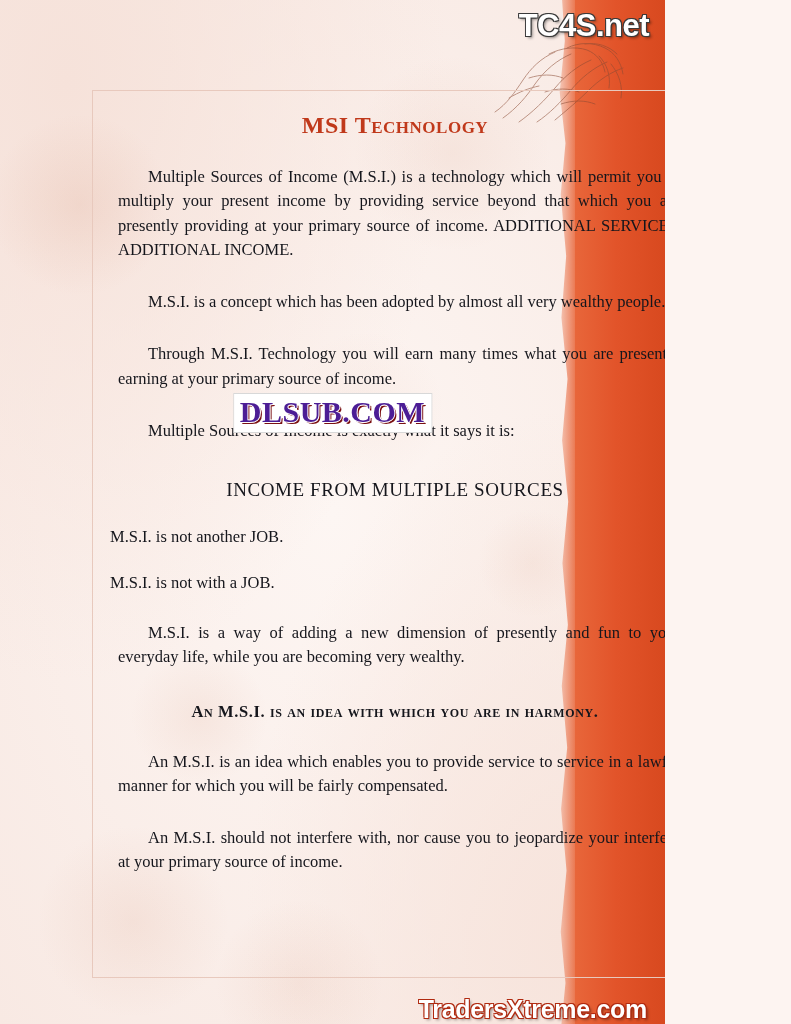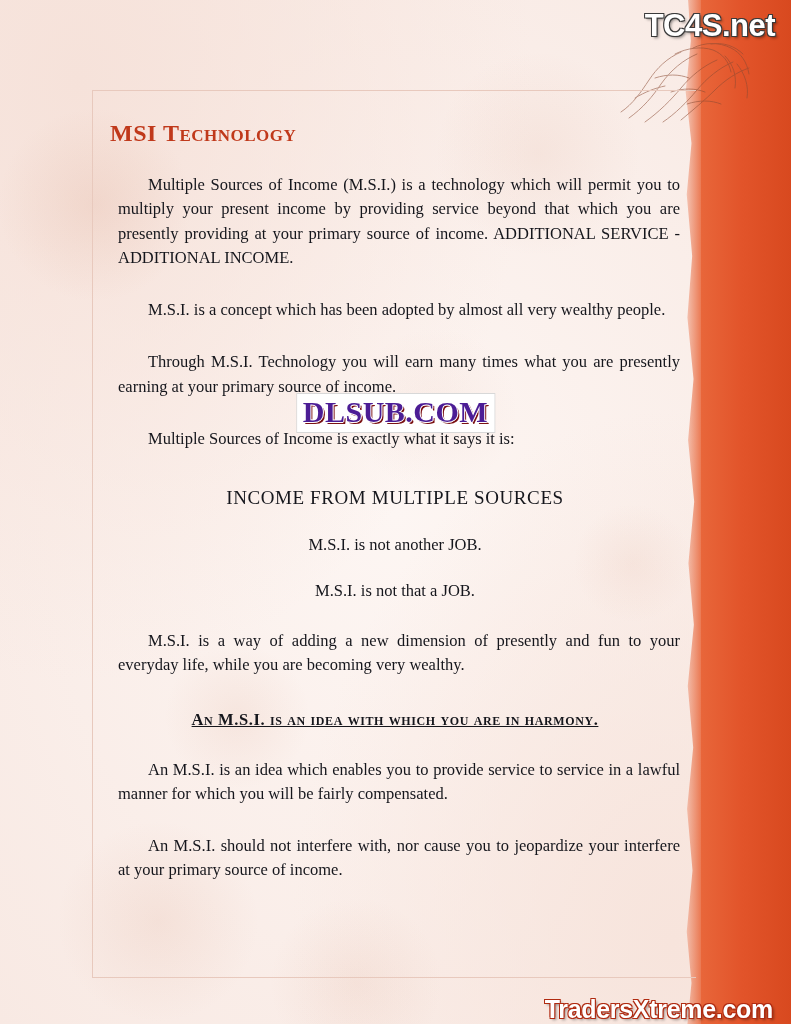--- a/index.html
+++ b/index.html
@@ -9,21 +9,21 @@
   body {
     width: 791px;
     height: 1024px;
     font-family: "Liberation Serif", serif;
     background: #fdf4f1;
     overflow: hidden;
   }
 
   #page {
     position: relative;
-    width: 791px;
+    width: 665px;
     height: 1024px;
     background:
       radial-gradient(ellipse at 10% 8%, #f6e2da 0%, rgba(246,226,218,0) 45%),
       radial-gradient(ellipse at 85% 92%, #f7e4dc 0%, rgba(247,228,220,0) 40%),
       radial-gradient(ellipse at 50% 50%, #fdf6f3 0%, #f8e9e3 100%);
     overflow: hidden;
   }
 
   
   #texture {
@@ -124,26 +124,27 @@
 
   #doc {
     position: absolute;
     left: 110px;
     top: 104px;
     width: 570px;
     z-index: 3;
   }
 
   .doc-title {
+    text-align: center;
     color: #c0391b;
     font-variant: small-caps;
     font-size: 24px;
     font-weight: bold;
     letter-spacing: 0.5px;
-    margin: 16px 0 26px 0;
+    margin: 8px 0 26px 0;
   }
 
   p.body {
     margin: 0 0 0 8px;
     font-size: 16.5px;
     line-height: 1.47;
     color: #15161c;
     text-align: justify;
     text-indent: 30px;
   }
@@ -155,25 +156,23 @@
     font-variant: small-caps;
     font-size: 19px;
     letter-spacing: 0.6px;
     color: #15161c;
     margin: 36px 0 0 0;
   }
   .heading-caps.sub {
     font-size: 16.5px;
     font-weight: bold;
     margin-top: 32px;
-    text-decoration: underline;
   }
 
   .centered-line {
-    text-align: center;
     font-size: 16.5px;
     color: #15161c;
     margin: 26px 0 0 0;
   }
 
   
   #stamp {
     position: absolute;
     left: 50%;
     transform: translateX(-50%);
@@ -235,21 +234,21 @@
     <h1 class="doc-title">MSI Technology</h1>
 
     <p class="body">Multiple Sources of Income (M.S.I.) is a technology which will permit you to multiply your present income by providing service beyond that which you are presently providing at your primary source of income. ADDITIONAL SERVICE - ADDITIONAL INCOME.</p>
     <p class="body gap-lg">M.S.I. is a concept which has been adopted by almost all very wealthy people.</p>
     <p class="body gap-lg">Through M.S.I. Technology you will earn many times what you are presently earning at your primary source of income.</p>
     <p class="body gap-lg">Multiple Sources of Income is exactly what it says it is:</p>
 
     <div class="heading-caps">INCOME FROM MULTIPLE SOURCES</div>
 
     <div class="centered-line">M.S.I. is not another JOB.</div>
-    <div class="centered-line">M.S.I. is not that a JOB.</div>
+    <div class="centered-line">M.S.I. is not with a JOB.</div>
 
     <p class="body gap-lg">M.S.I. is a way of adding a new dimension of presently and fun to your everyday life, while you are becoming very wealthy.</p>
 
     <div class="heading-caps sub">An M.S.I. is an idea with which you are in harmony.</div>
 
     <p class="body gap-lg">An M.S.I. is an idea which enables you to provide service to service in a lawful manner for which you will be fairly compensated.</p>
     <p class="body gap-lg">An M.S.I. should not interfere with, nor cause you to jeopardize your interfere at your primary source of income.</p>
 
   </div>
 

